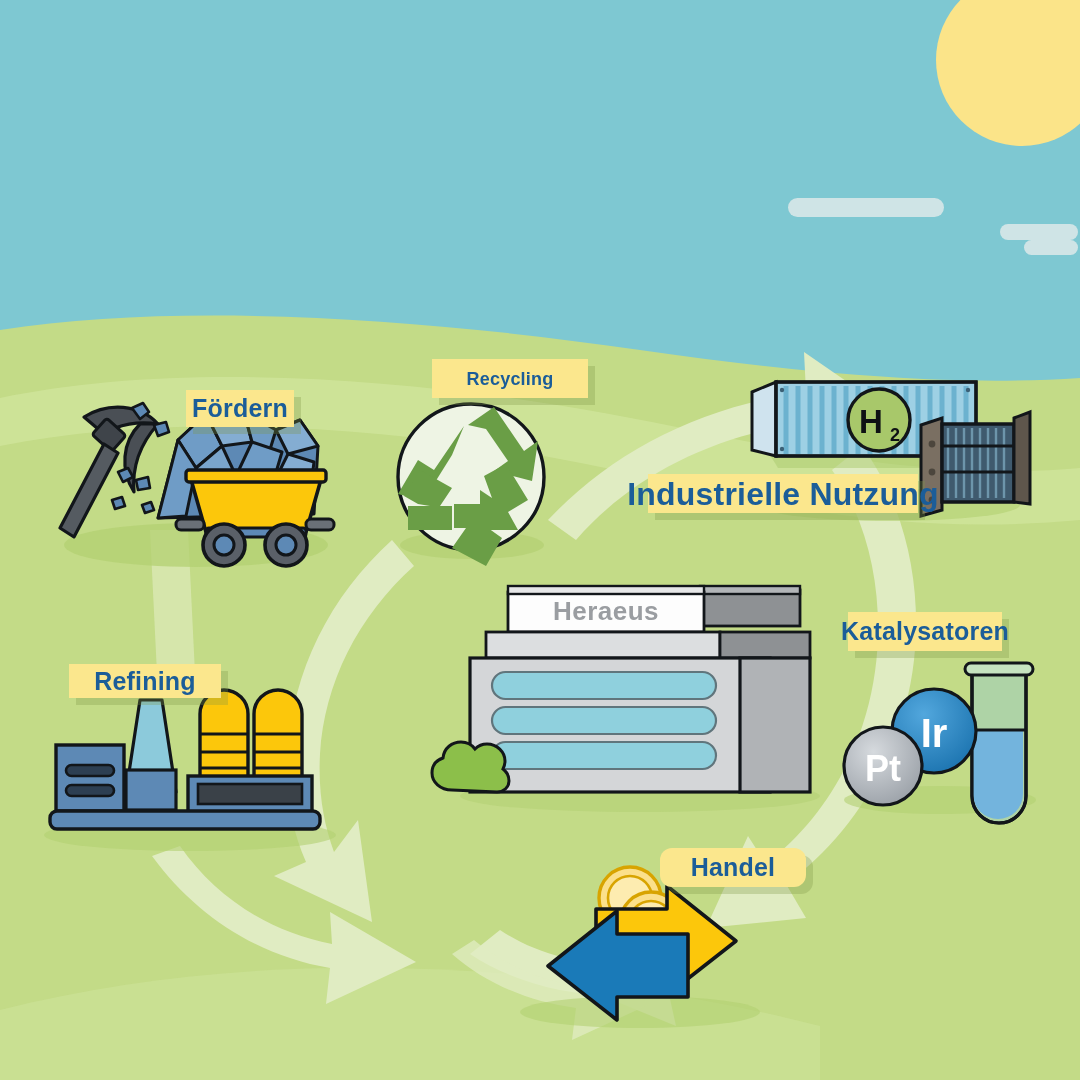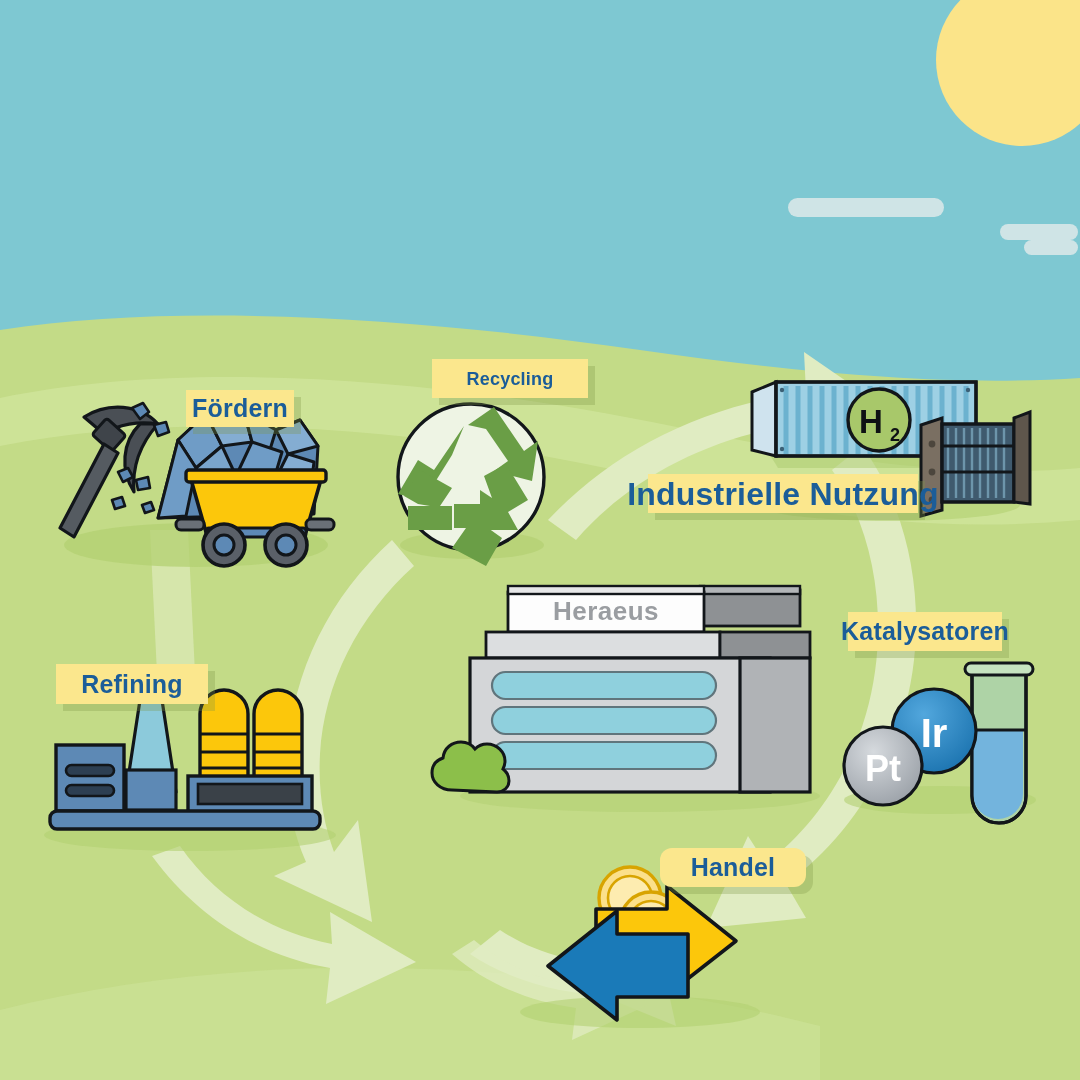--- a/index.html
+++ b/index.html
@@ -22,21 +22,21 @@
     letter-spacing:.2px;
     white-space:nowrap;
     box-shadow:7px 7px 0 rgba(125,150,70,.30);
     display:flex;align-items:center;justify-content:center;
     line-height:1;
   }
   #lbl-foerdern{left:186px;top:390px;width:108px;height:37px;font-size:25px;}
   #lbl-recycling{left:432px;top:359px;width:156px;height:39px;font-size:18px;}
   #lbl-industrielle{left:620px;top:474px;width:270px;height:39px;font-size:32px;margin-left:28px;}
   #lbl-katalysatoren{left:848px;top:612px;width:154px;height:39px;font-size:25px;}
-  #lbl-refining{left:56px;top:664px;width:152px;height:40px;font-size:25px;}
+  #lbl-refining{left:69px;top:664px;width:152px;height:34px;font-size:25px;}
   #lbl-handel{left:660px;top:848px;width:146px;height:39px;font-size:25px;border-radius:12px;}
 </style>
 </head>
 <body>
 
 <div id="stage">
 
   <svg id="scene" viewBox="0 0 1080 1080">
     <defs>
       <clipPath id="clipAll">

